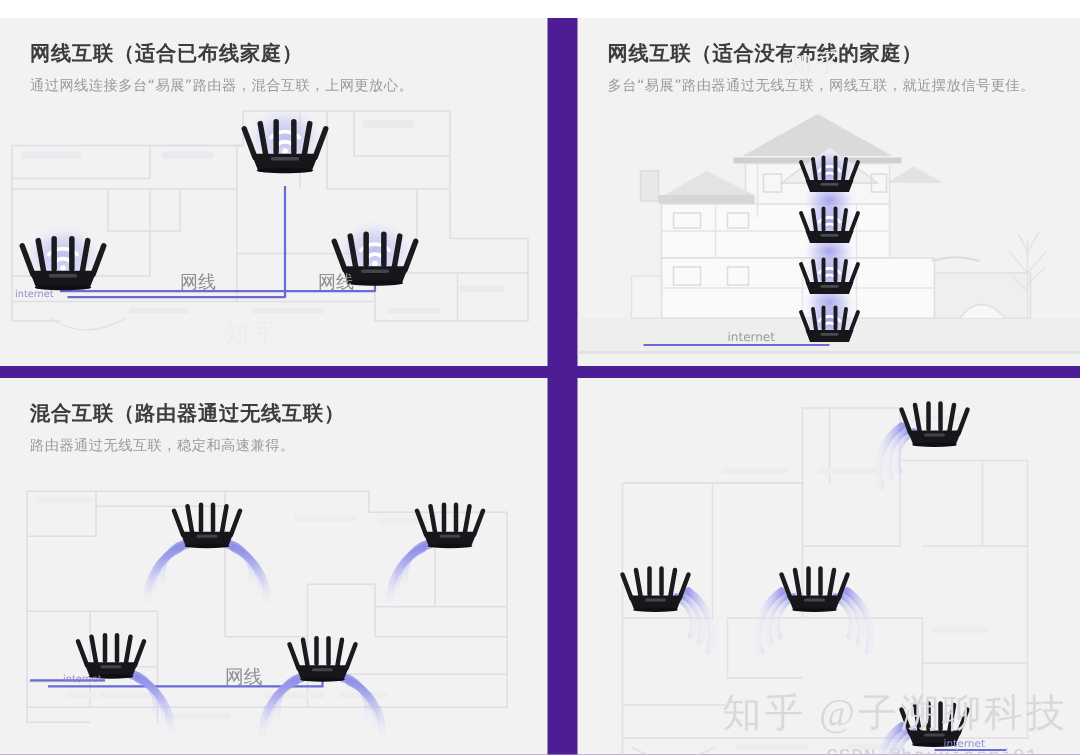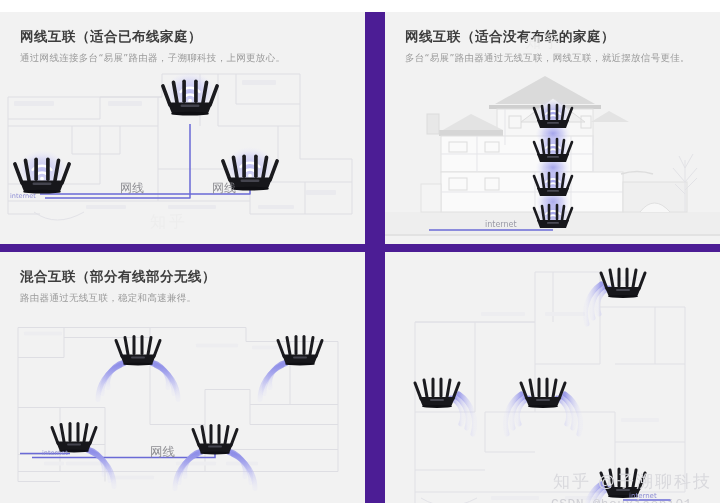--- a/index.html
+++ b/index.html
@@ -62,26 +62,26 @@
     left: 0; right: 0; bottom: 0;
     top: 52px;
   }
   .stage svg { display: block; width: 100%; height: 100%; }
 
   
   .wm-zhihu {
     position: absolute;
     right: 8px;
     bottom: 22px;
-    font-size: 17px;
+    font-size: 26px;
     color: #d9d9dd;
     letter-spacing: 2px;
     white-space: nowrap;
     pointer-events: none;
-    font-family: Liberation Sans, sans-serif;
+    font-family: Liberation Serif, serif;
   }
   .wm-csdn {
     position: absolute;
     right: 28px;
     bottom: 3px;
     font-size: 13px;
     color: #cfcfd4;
     letter-spacing: .5px;
     white-space: nowrap;
     pointer-events: none;
@@ -101,21 +101,21 @@
   }
 </style>
 </head>
 <body>
 
 <div id="page">
 
   <div class="panel" id="panel-wired">
     <div class="panel-head">
       <div class="panel-title">网线互联（适合已布线家庭）</div>
-      <div class="panel-sub">通过网线连接多台“易展”路由器，子溯聊科技，上网更放心。</div>
+      <div class="panel-sub">通过网线连接多台“易展”路由器，混合互联，上网更放心。</div>
     </div>
 
     <div class="stage">
       <svg viewBox="0 0 365 180" preserveAspectRatio="xMidYMid meet">
         <defs>
           <radialGradient id="glowA" cx="50%" cy="55%" r="55%">
             <stop offset="0%" stop-color="#b9b9f0" stop-opacity=".95"></stop>
             <stop offset="60%" stop-color="#cfcff6" stop-opacity=".6"></stop>
             <stop offset="100%" stop-color="#e8e8fb" stop-opacity="0"></stop>
           </radialGradient>
@@ -342,21 +342,21 @@
 
         <path d="M44,166 L168,166" stroke="#6a6ad6" stroke-width="1.4" fill="none"></path>
         <text x="100" y="163" font-size="8" fill="#9a9aa6" font-family="DejaVu Sans, Liberation Sans, sans-serif">internet</text>
       </svg>
     </div>
     <div class="wm-ghost-b">知乎</div>
   </div>
 
   <div class="panel" id="panel-hybrid">
     <div class="panel-head">
-      <div class="panel-title">混合互联（部分有线部分无线）</div>
+      <div class="panel-title">混合互联（路由器通过无线互联）</div>
       <div class="panel-sub">路由器通过无线互联，稳定和高速兼得。</div>
     </div>
 
     <div class="stage">
       <svg viewBox="0 0 365 200" preserveAspectRatio="xMidYMid meet">
         <defs>
           <linearGradient id="fanC" x1="0" y1="0" x2="0" y2="1">
             <stop offset="0%" stop-color="#8e8ee8" stop-opacity=".85"></stop>
             <stop offset="100%" stop-color="#d8d8f8" stop-opacity=".15"></stop>
           </linearGradient>

